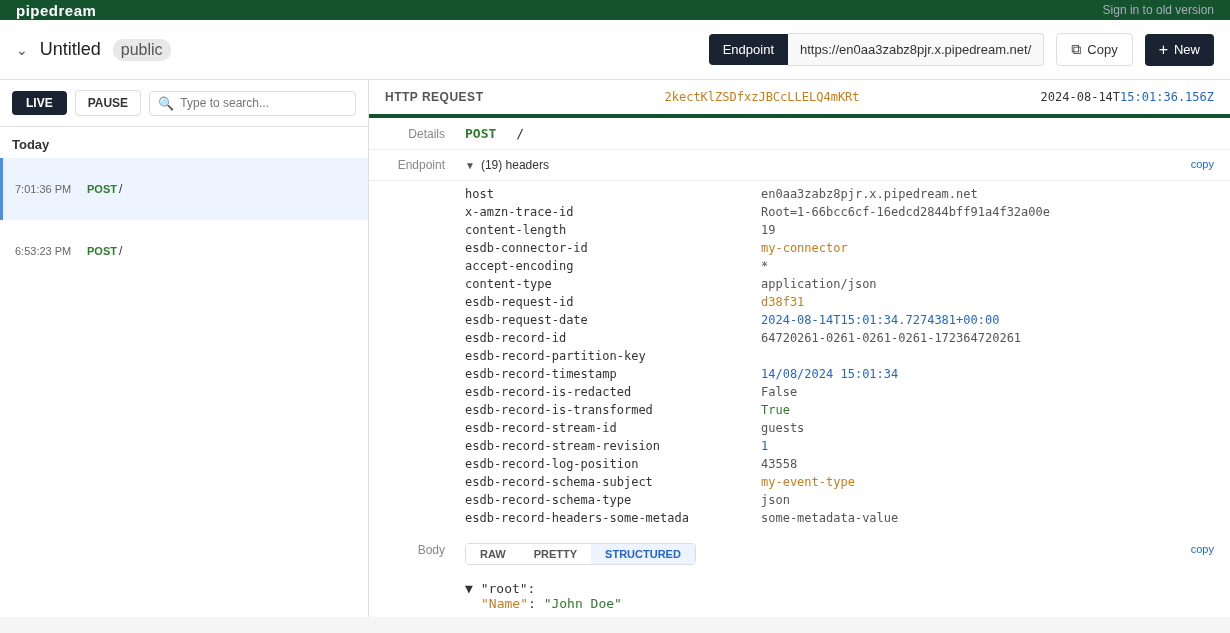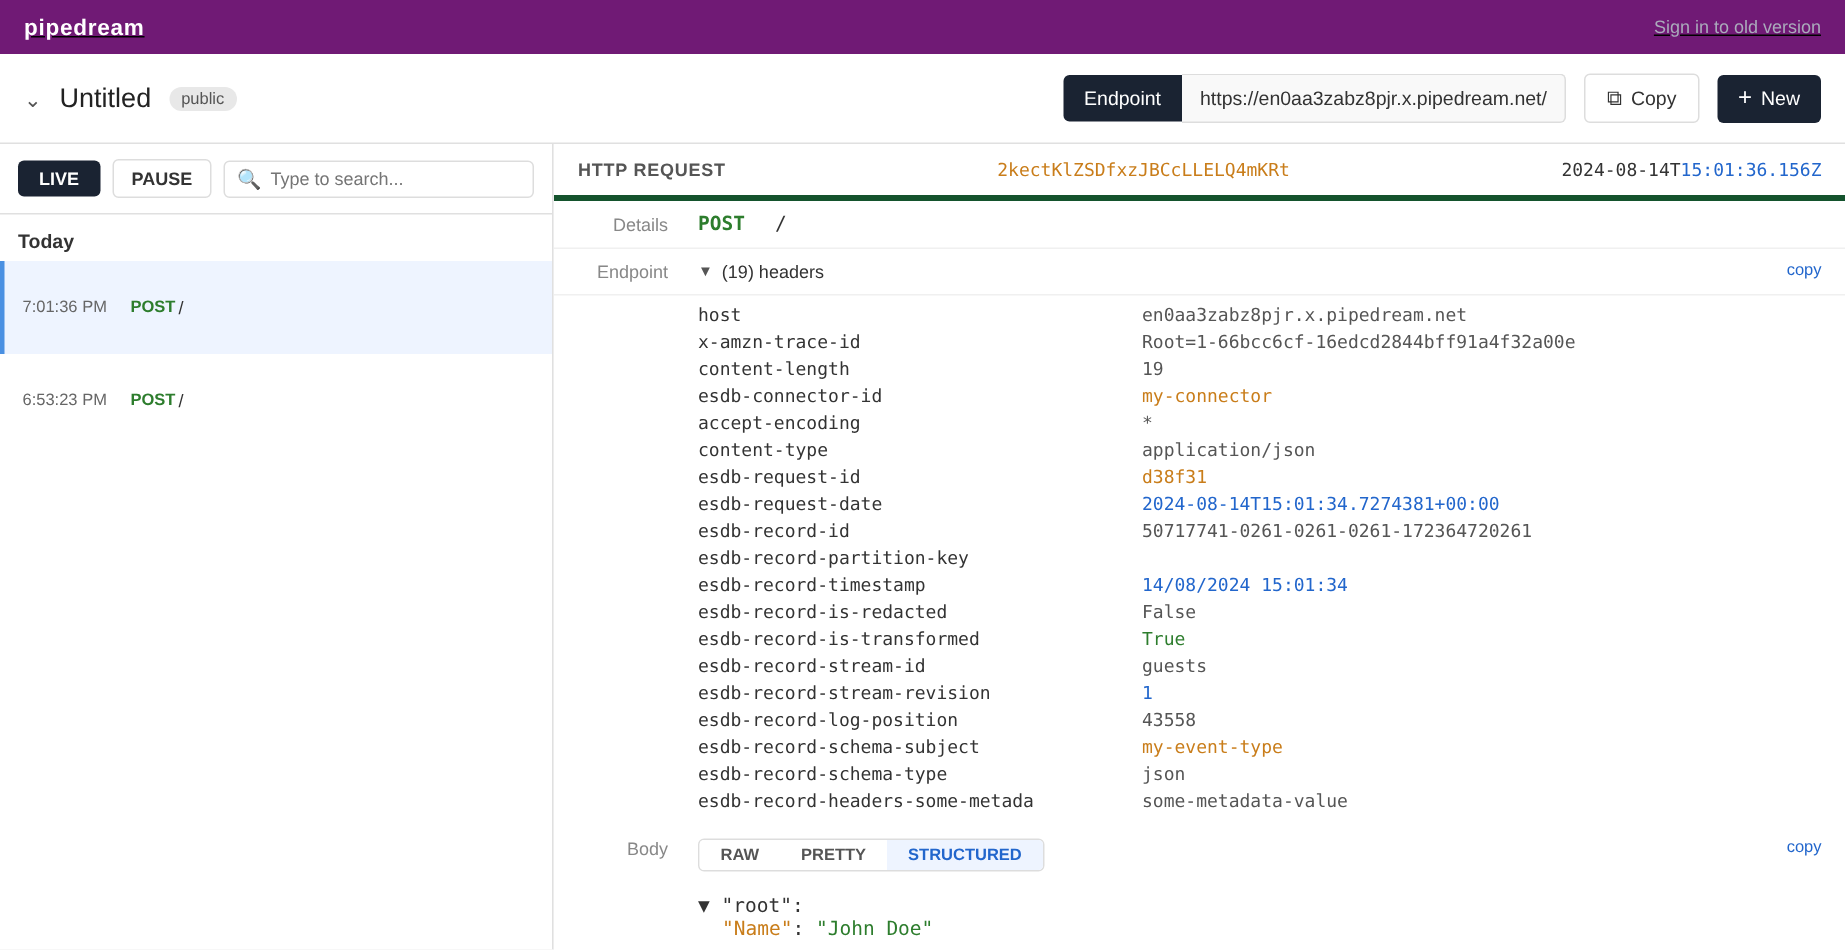--- a/index.html
+++ b/index.html
@@ -1,26 +1,25 @@
 <!DOCTYPE html>
 <html><head>
   <meta charset="utf-8">
   <style>
     * { box-sizing: border-box; margin: 0; padding: 0; }
     body { font-family: -apple-system, BlinkMacSystemFont, 'Segoe UI', sans-serif; background: #f5f5f5; height: 633px; overflow: hidden; }
 
     
     .topnav {
-      background: #701a75;
-      height: 36px;
+      background: #14532d;
+      height: 20px;
       display: flex;
       align-items: center;
       justify-content: space-between;
       padding: 0 16px;
-      text-decoration: underline;
     }
     .topnav-brand {
       color: #fff;
       font-size: 15px;
       font-weight: 600;
       letter-spacing: 0.5px;
     }
     .topnav-sign-in {
       color: #aab;
       font-size: 12px;
@@ -43,21 +42,21 @@
       cursor: pointer;
     }
     .header-title {
       font-size: 18px;
       font-weight: 500;
       color: #222;
     }
     .header-badge {
       background: #e8e8e8;
       color: #555;
-      font-size: 11px;
+      font-size: 16px;
       padding: 2px 8px;
       border-radius: 10px;
     }
     .header-spacer { flex: 1; }
     .endpoint-label {
       background: #1a2332;
       color: #fff;
       font-size: 13px;
       padding: 8px 14px;
       border-radius: 4px 0 0 4px;
@@ -437,21 +436,21 @@
       <div class="header-entry">
         <span class="header-key">esdb-request-id</span>
         <span class="header-value orange">d38f31</span>
       </div>
       <div class="header-entry">
         <span class="header-key">esdb-request-date</span>
         <span class="header-value blue">2024-08-14T15:01:34.7274381+00:00</span>
       </div>
       <div class="header-entry">
         <span class="header-key">esdb-record-id</span>
-        <span class="header-value">50717741-0261-0261-0261-172364720261</span>
+        <span class="header-value">64720261-0261-0261-0261-172364720261</span>
       </div>
       <div class="header-entry">
         <span class="header-key">esdb-record-partition-key</span>
         <span class="header-value"></span>
       </div>
       <div class="header-entry">
         <span class="header-key">esdb-record-timestamp</span>
         <span class="header-value blue">14/08/2024 15:01:34</span>
       </div>
       <div class="header-entry">

